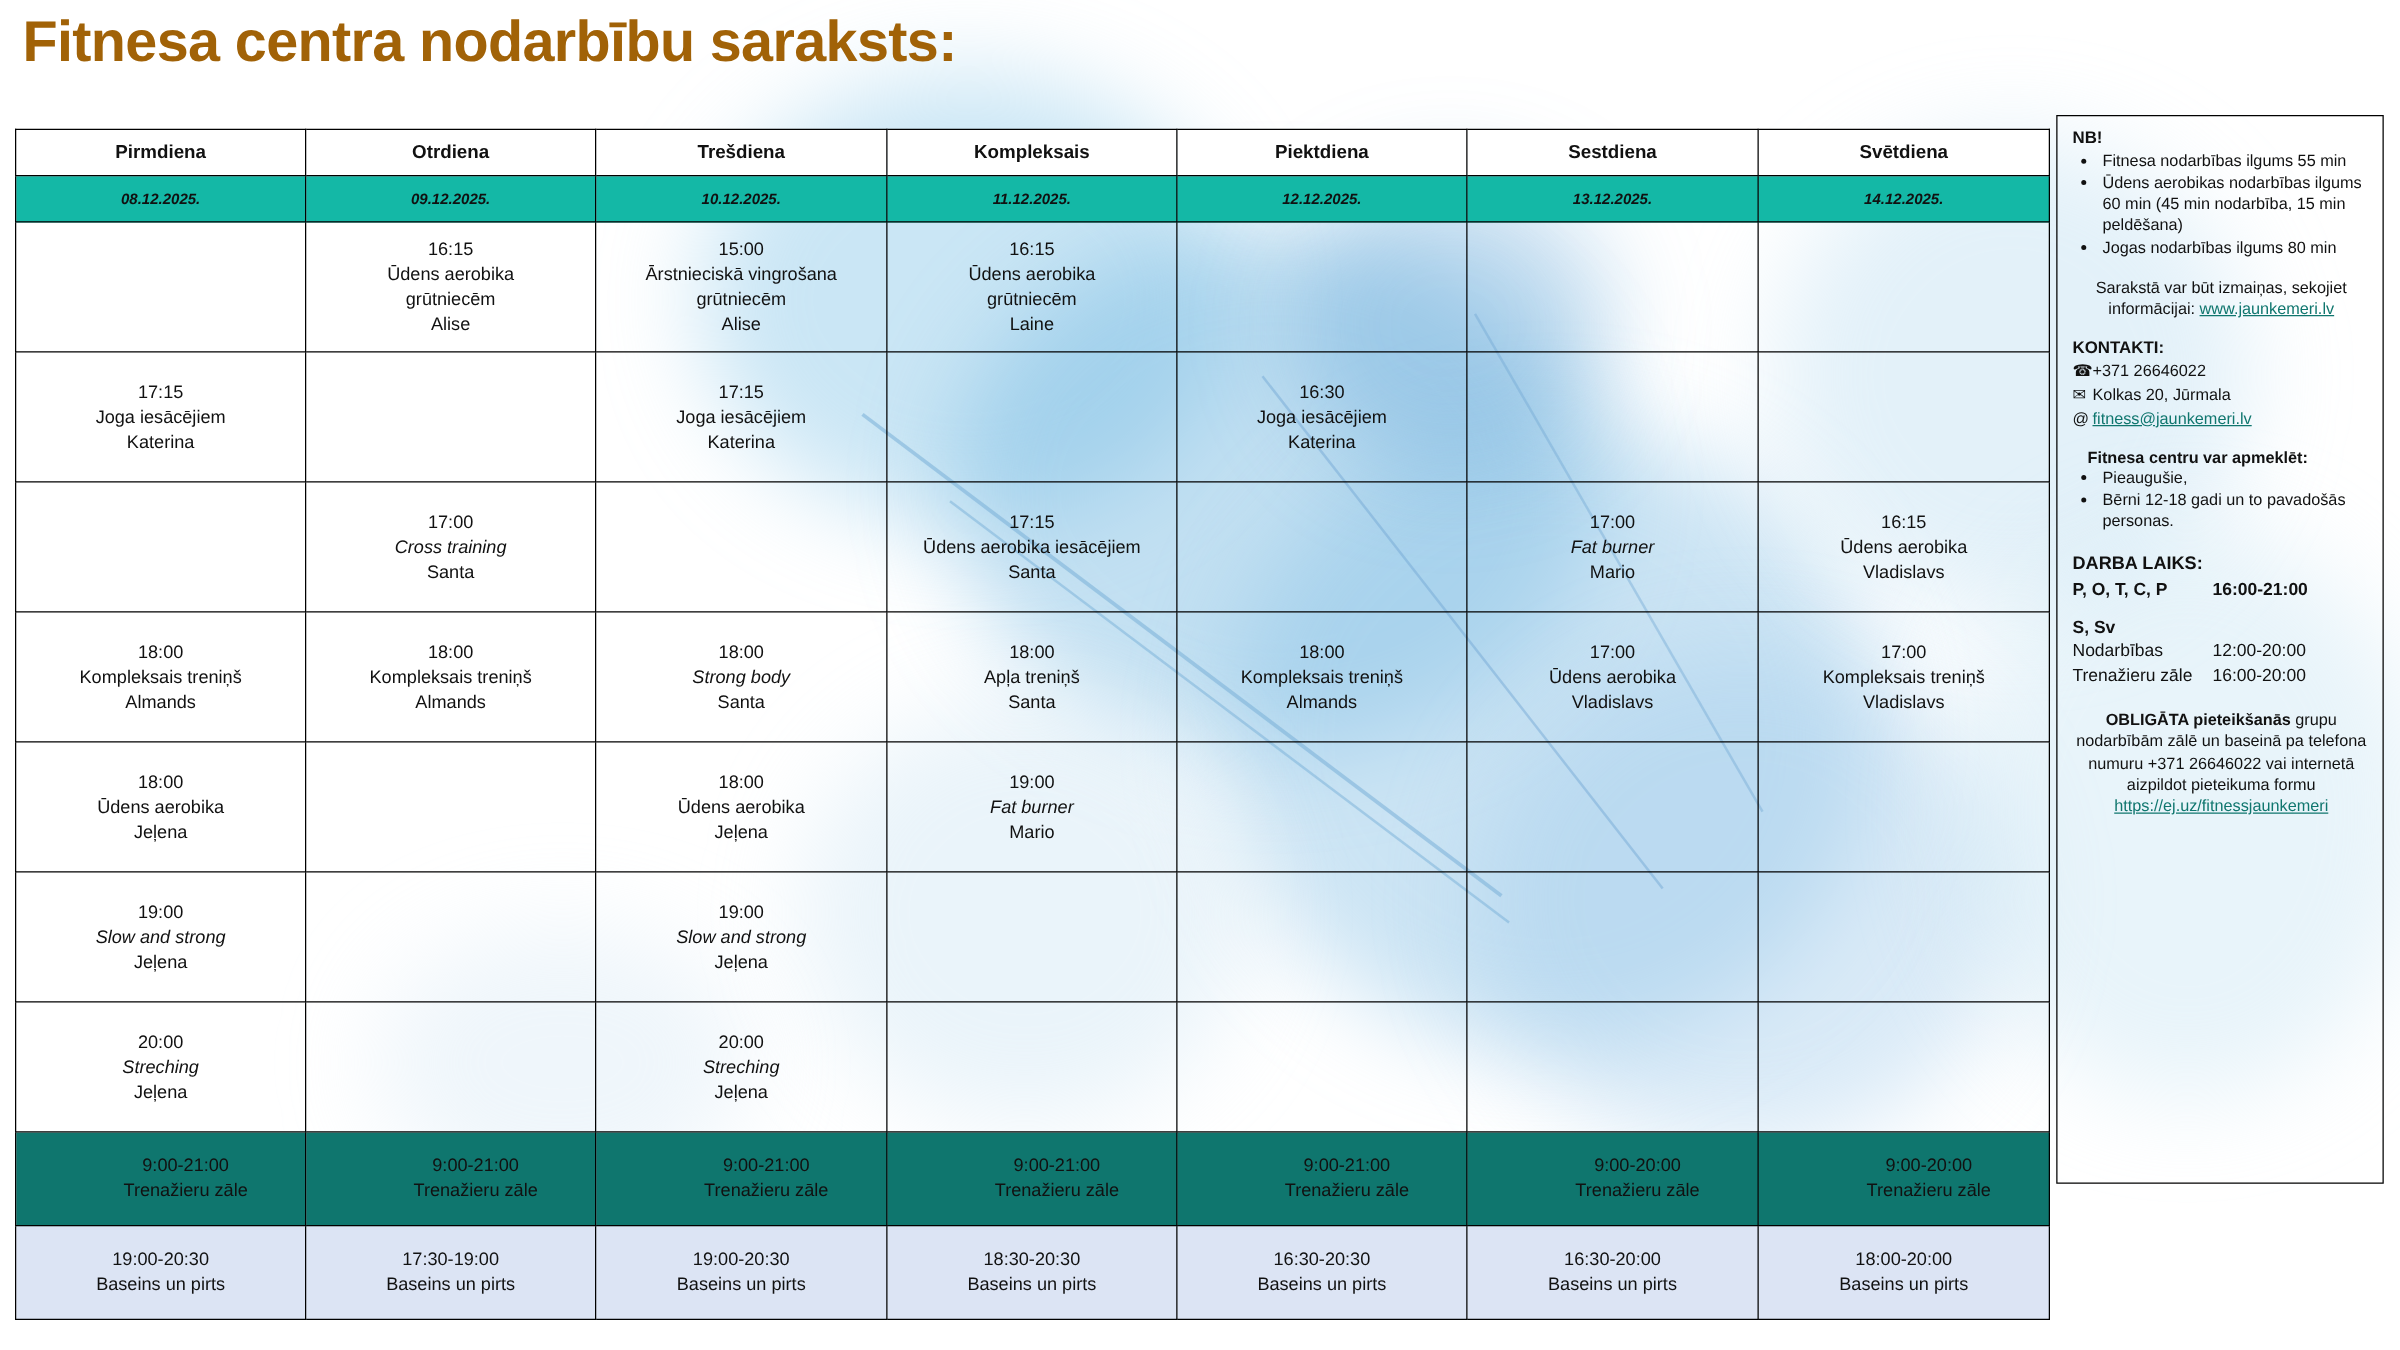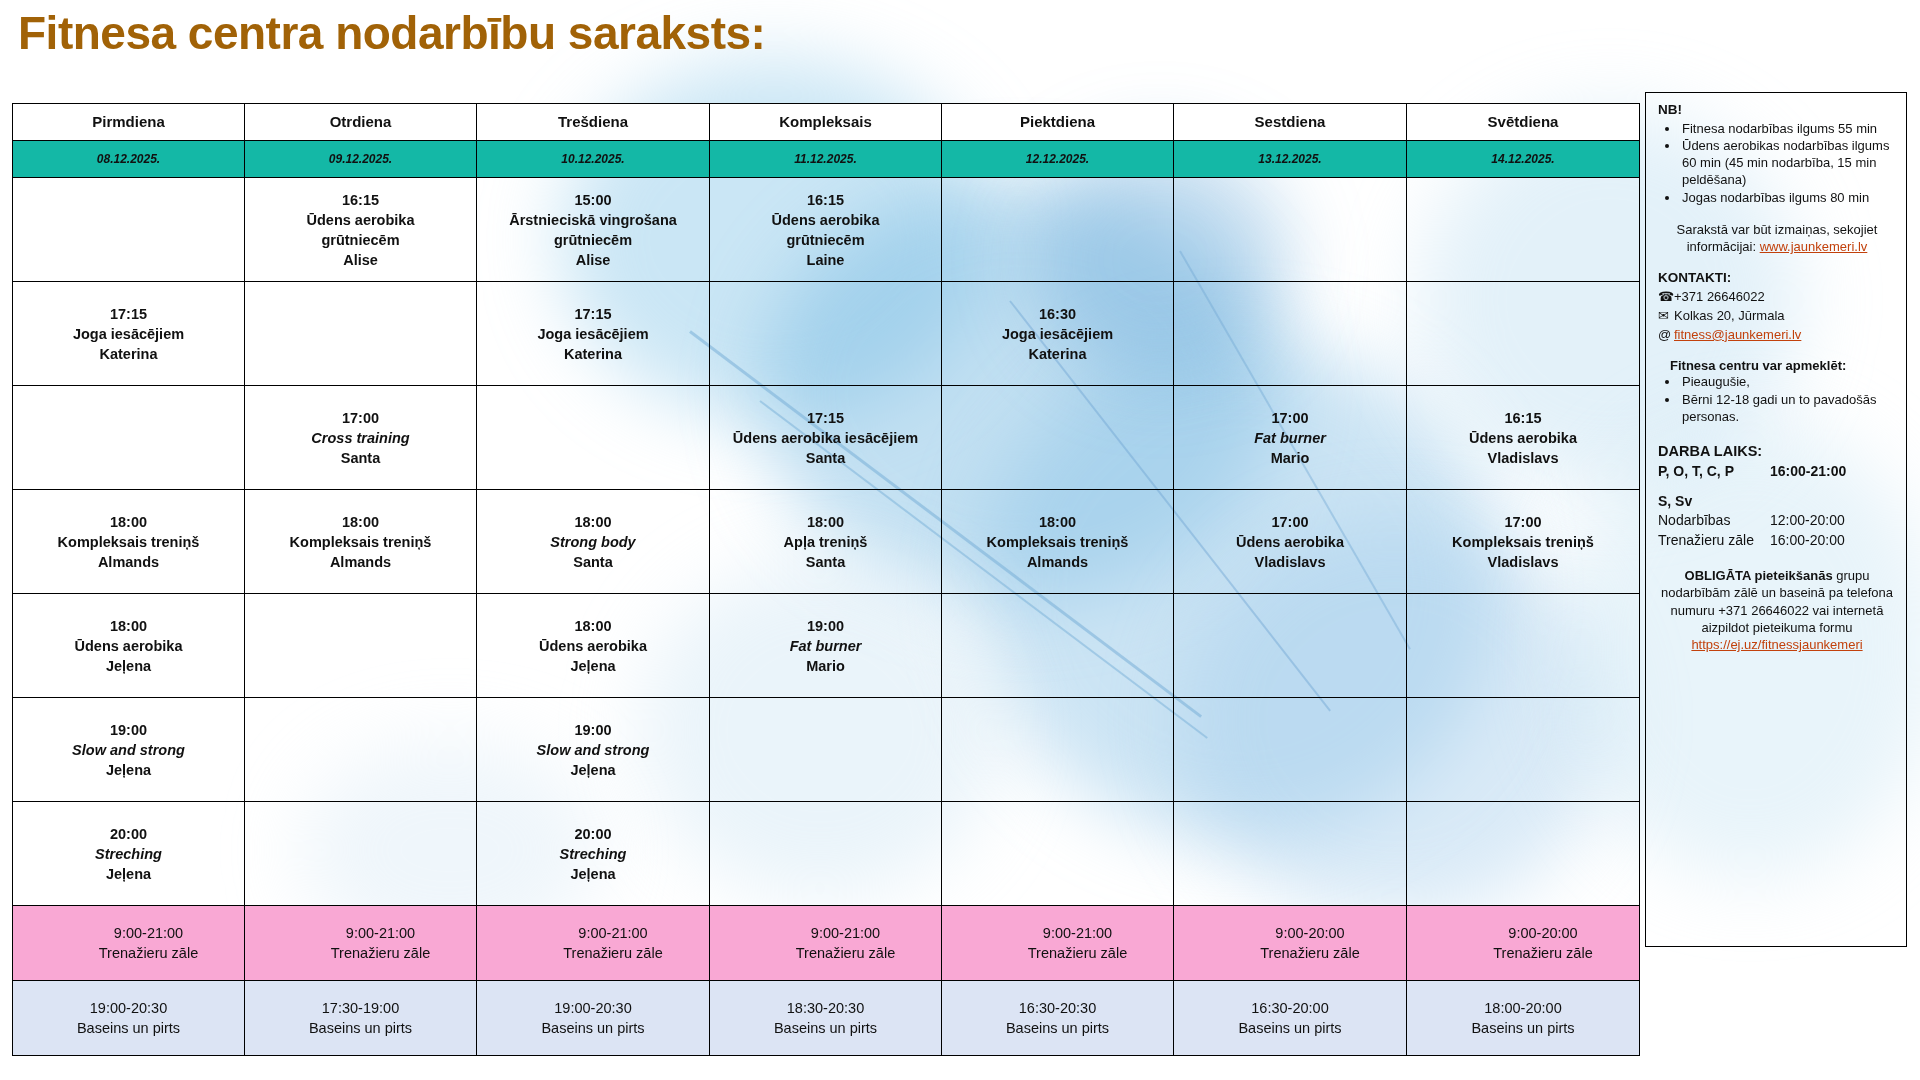--- a/index.html
+++ b/index.html
@@ -62,25 +62,25 @@
     background:#ffffff;
   }
   table.schedule td.daydate{
     height:30px;
     font-weight:bold;
     font-size:12px;
     background:#14b8a6;
     font-style:italic;
   }
   table.schedule td.slot{height:97px;}
-  table.schedule tr.r-tall td.slot{height:97px;font-weight:bold;}
+  table.schedule tr.r-tall td.slot{height:97px;}
   .cell-line{display:block;}
   .cell-line.italic{font-style:italic;}
 
-  tr.gym td{background:#f9a8d4;height:68px;padding-left:44px;}
+  tr.gym td{background:#0f766e;height:68px;padding-left:44px;}
   tr.pool td{background:#dce4f4;height:68px;}
 
   
   #info-panel{
     position:absolute;
     left:1645px;top:92px;
     width:262px;
     height:855px;
     border:1.8px solid #000;
     box-sizing:border-box;
@@ -93,21 +93,21 @@
   }
   #info-panel .nb-title{font-weight:bold;font-size:13.5px;margin:0 0 2px 0;}
   #info-panel ul{margin:0;padding:0 0 0 22px;list-style:disc;}
   #info-panel ul li{margin:0 0 1px 0;padding-left:2px;}
   #info-panel .note{
     margin-top:14px;
     text-align:center;
     font-size:13px;
     line-height:1.32;
   }
-  #info-panel a{color:#c2410c;text-decoration:underline;}
+  #info-panel a{color:#0f766e;text-decoration:underline;}
   #info-panel .sect-title{font-weight:bold;margin-top:14px;font-size:13.5px;}
   #info-panel .contact-row{margin-top:2px;white-space:nowrap;}
   #info-panel .gl{display:inline-block;width:16px;}
   #info-panel .visit-title{font-weight:bold;margin-top:14px;margin-left:12px;font-size:13px;}
   #info-panel .hours-title{font-weight:bold;font-size:14.5px;margin-top:16px;}
   #info-panel .hours-line{font-weight:bold;font-size:14px;margin-top:1px;}
   #info-panel .hours-sub{font-weight:bold;font-size:14px;margin-top:12px;}
   #info-panel .hours-item{font-size:14px;margin-top:1px;display:flex;}
   #info-panel .hours-item .lbl{width:112px;}
   #info-panel .reg{

